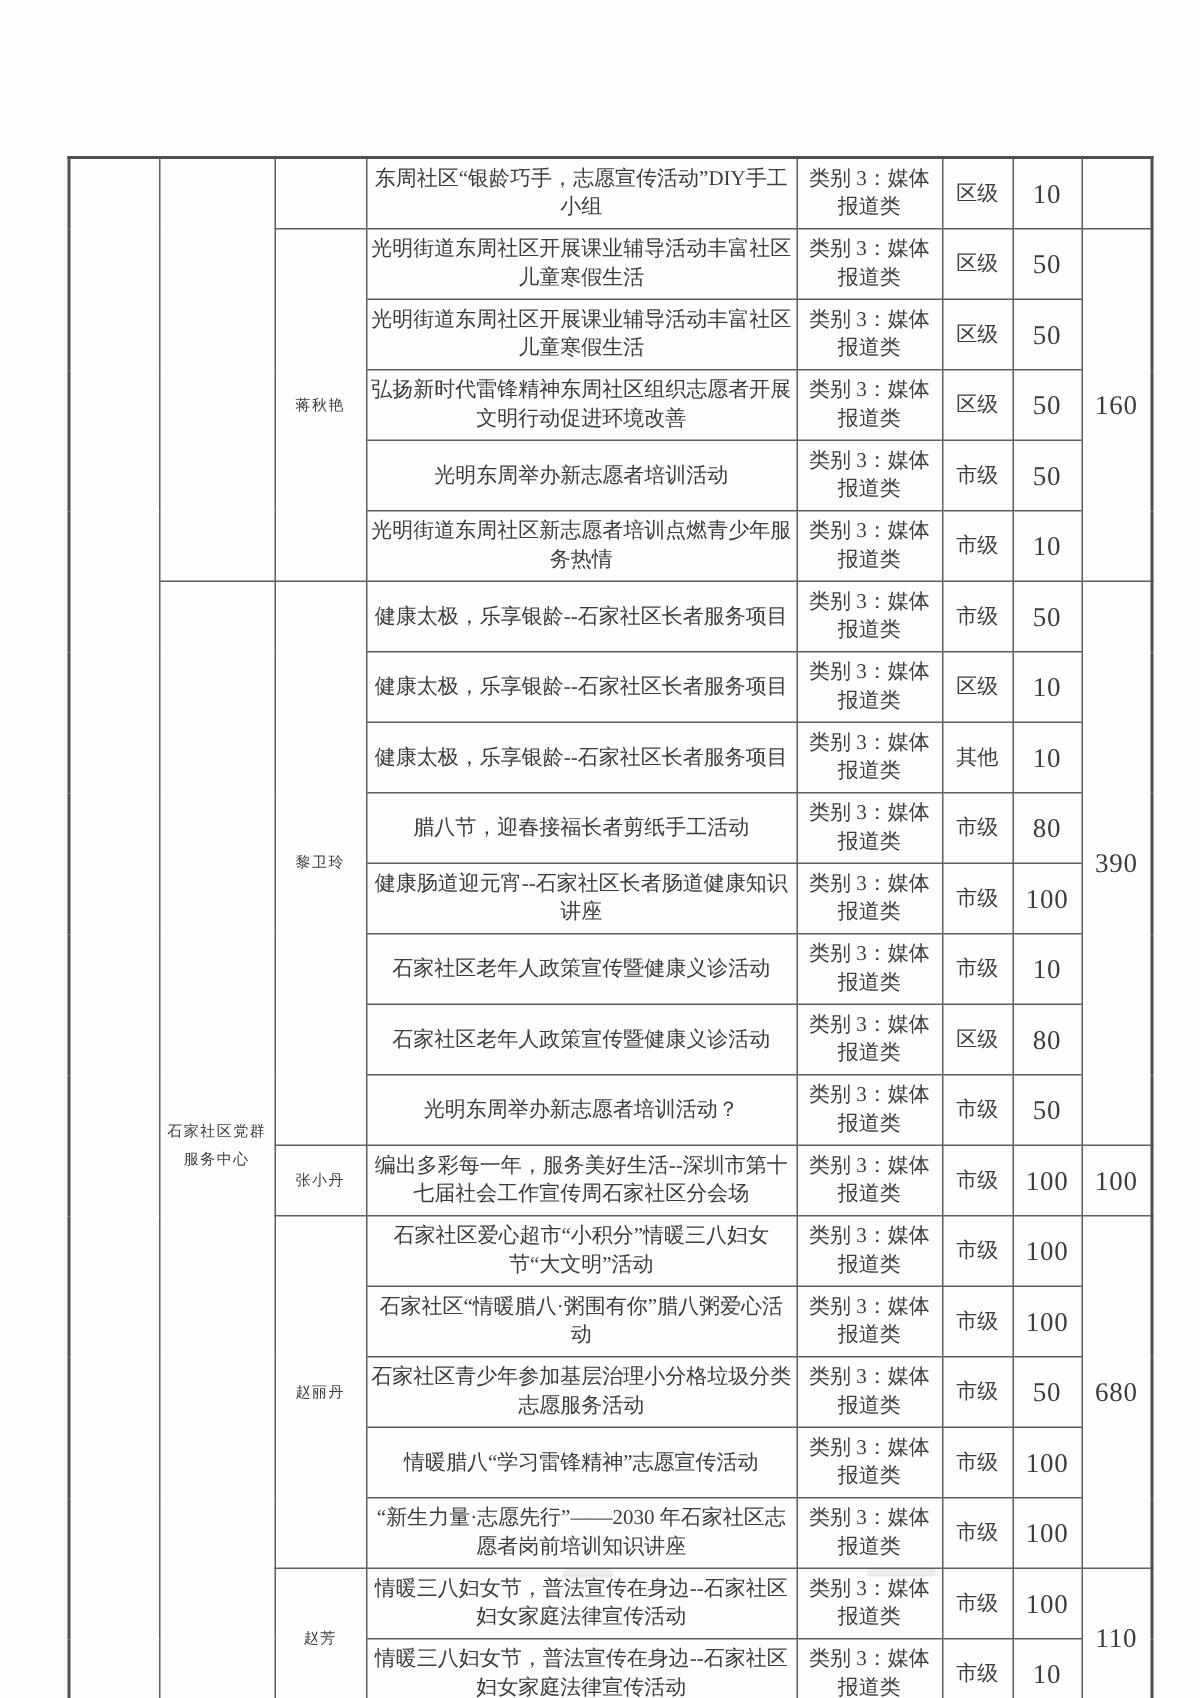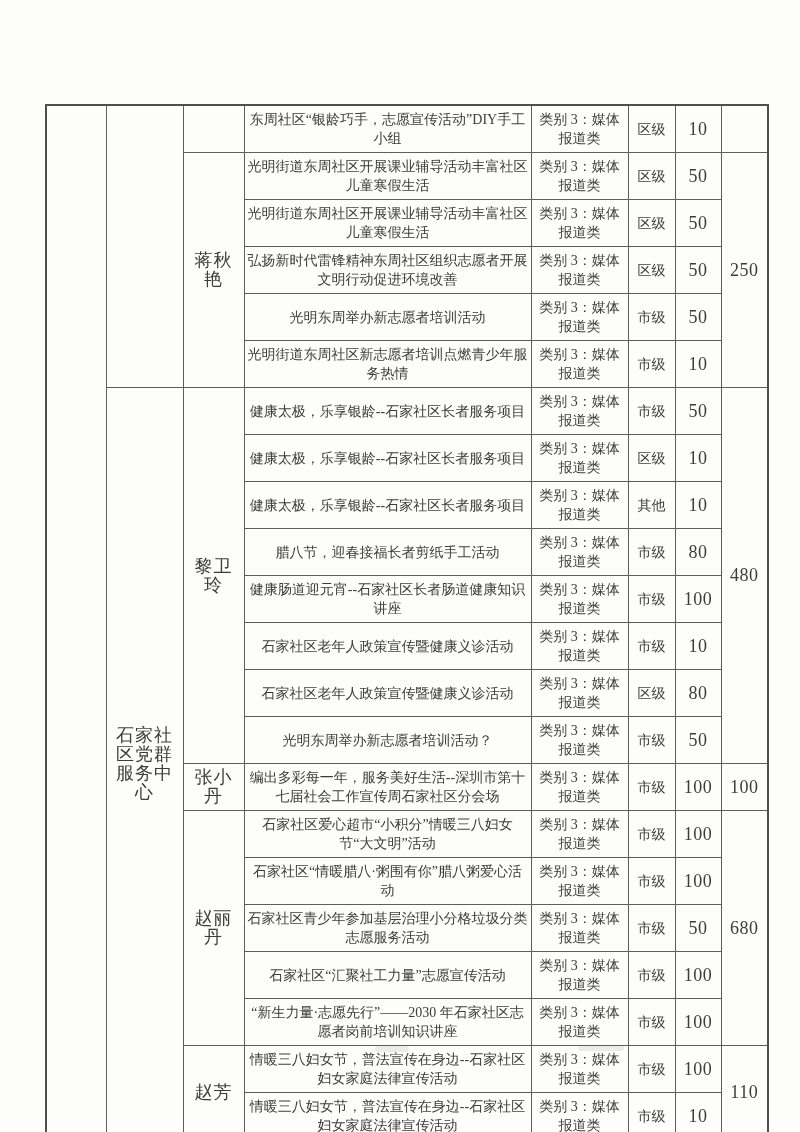--- a/index.html
+++ b/index.html
@@ -36,21 +36,21 @@
   }
   .score-table col.cA{width:60px;}
   .score-table col.cB{width:77px;}
   .score-table col.cC{width:61px;}
   .score-table col.cD{width:287px;}
   .score-table col.cE{width:97px;}
   .score-table col.cF{width:47px;}
   .score-table col.cG{width:46px;}
   .score-table col.cH{width:47px;}
   .score-table td.name,
-  .score-table td.org{font-size:18px;letter-spacing:1px;}
+  .score-table td.org{font-size:10px;letter-spacing:1px;}
   .score-table td.num{font-size:18px;letter-spacing:0.5px;}
 </style>
 </head>
 <body>
 
 <div class="smudge s1"></div>
 <div class="smudge s2"></div>
 
 <table class="score-table">
   <colgroup>
@@ -75,21 +75,21 @@
       <td class="num">10</td>
       <td class="num"></td>
     </tr>
 
     <tr>
       <td class="name" rowspan="5">蒋秋艳</td>
       <td>光明街道东周社区开展课业辅导活动丰富社区儿童寒假生活</td>
       <td>类别 3：媒体报道类</td>
       <td>区级</td>
       <td class="num">50</td>
-      <td class="num" rowspan="5">250</td>
+      <td class="num" rowspan="5">160</td>
     </tr>
     <tr>
       <td>光明街道东周社区开展课业辅导活动丰富社区儿童寒假生活</td>
       <td>类别 3：媒体报道类</td>
       <td>区级</td>
       <td class="num">50</td>
     </tr>
     <tr>
       <td>弘扬新时代雷锋精神东周社区组织志愿者开展文明行动促进环境改善</td>
       <td>类别 3：媒体报道类</td>
@@ -109,21 +109,21 @@
       <td class="num">10</td>
     </tr>
 
     <tr>
       <td class="org" rowspan="16">石家社区党群服务中心</td>
       <td class="name" rowspan="8">黎卫玲</td>
       <td>健康太极，乐享银龄--石家社区长者服务项目</td>
       <td>类别 3：媒体报道类</td>
       <td>市级</td>
       <td class="num">50</td>
-      <td class="num" rowspan="8">480</td>
+      <td class="num" rowspan="8">390</td>
     </tr>
     <tr>
       <td>健康太极，乐享银龄--石家社区长者服务项目</td>
       <td>类别 3：媒体报道类</td>
       <td>区级</td>
       <td class="num">10</td>
     </tr>
     <tr>
       <td>健康太极，乐享银龄--石家社区长者服务项目</td>
       <td>类别 3：媒体报道类</td>
@@ -184,21 +184,21 @@
       <td>市级</td>
       <td class="num">100</td>
     </tr>
     <tr>
       <td>石家社区青少年参加基层治理小分格垃圾分类志愿服务活动</td>
       <td>类别 3：媒体报道类</td>
       <td>市级</td>
       <td class="num">50</td>
     </tr>
     <tr>
-      <td>石家社区“汇聚社工力量”志愿宣传活动</td>
+      <td>情暖腊八“学习雷锋精神”志愿宣传活动</td>
       <td>类别 3：媒体报道类</td>
       <td>市级</td>
       <td class="num">100</td>
     </tr>
     <tr>
       <td>“新生力量·志愿先行”——2030 年石家社区志愿者岗前培训知识讲座</td>
       <td>类别 3：媒体报道类</td>
       <td>市级</td>
       <td class="num">100</td>
     </tr>

